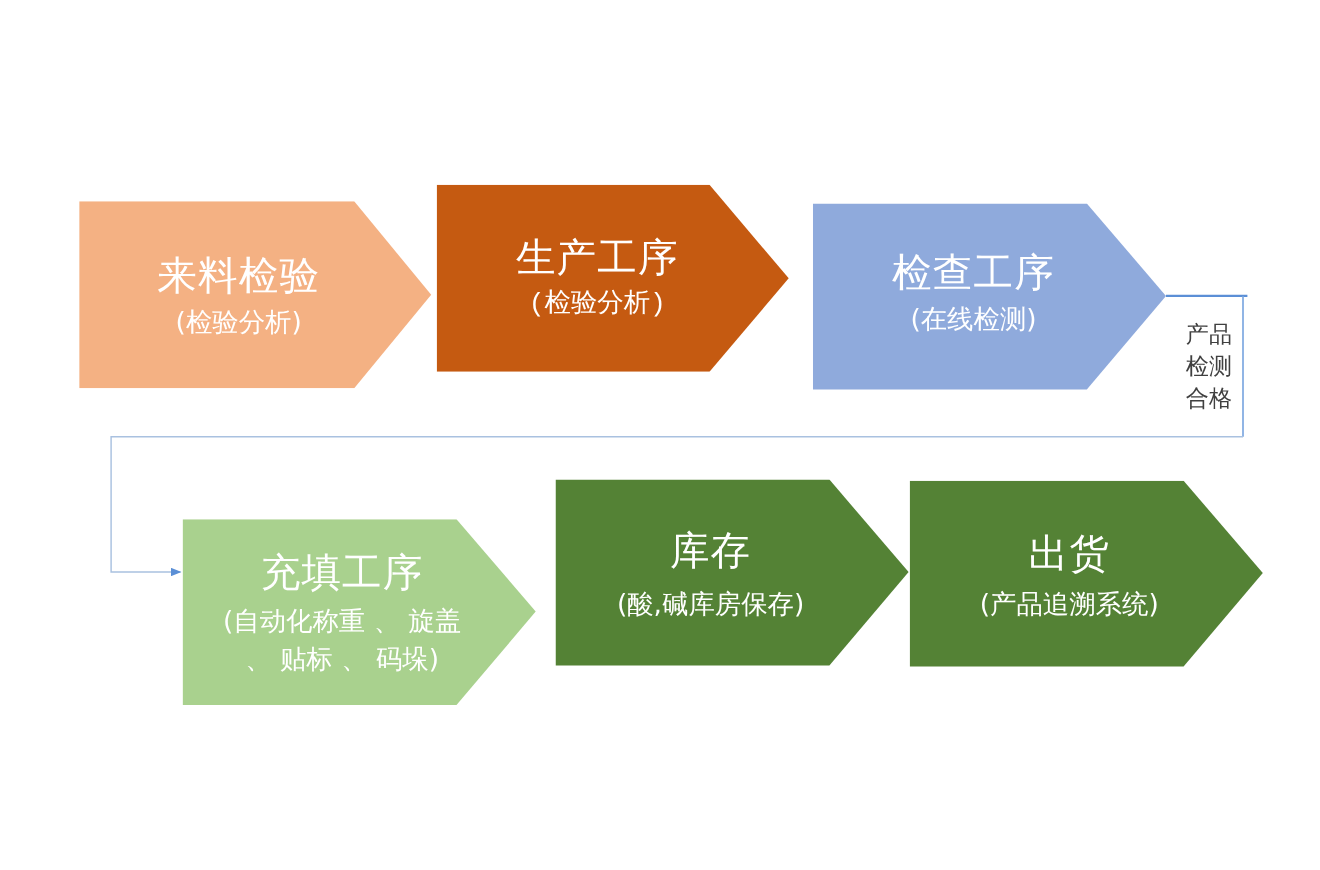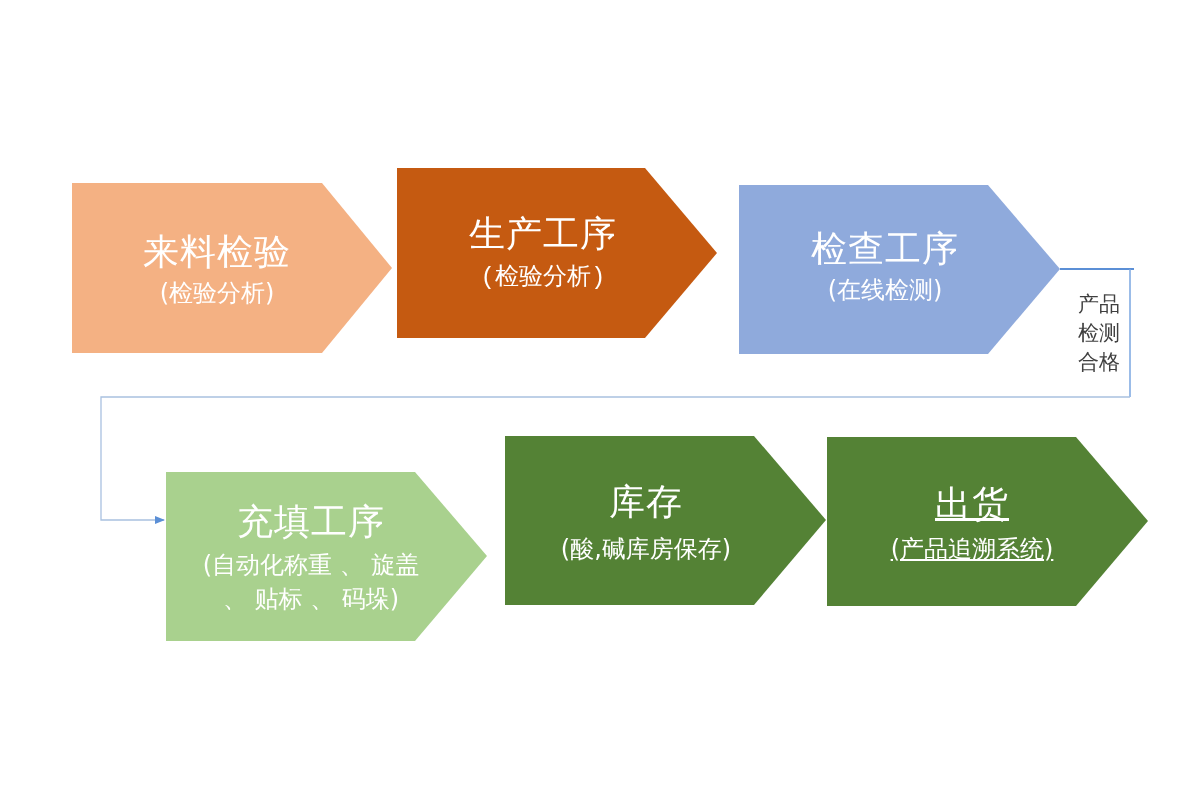--- a/index.html
+++ b/index.html
@@ -138,19 +138,19 @@
     <div class="text" style="width:282px;">
       <div class="title">库存</div>
       <div class="subtitle" style="margin-top:8px;">(酸,碱库房保存)</div>
     </div>
   </div>
 
   <div class="step" style="left:827px; top:437px; width:322px;">
     <svg class="shape" width="322" height="170">
       <polygon points="0,0 249,0 321,84 249,169 0,169" fill="#548235"></polygon>
     </svg>
-    <div class="text" style="width:290px;text-decoration:underline;">
+    <div class="text" style="width:290px;">
       <div class="title">出货</div>
       <div class="subtitle" style="margin-top:6px;">(产品追溯系统)</div>
     </div>
   </div>
 
 </div>
 
 </body></html>

